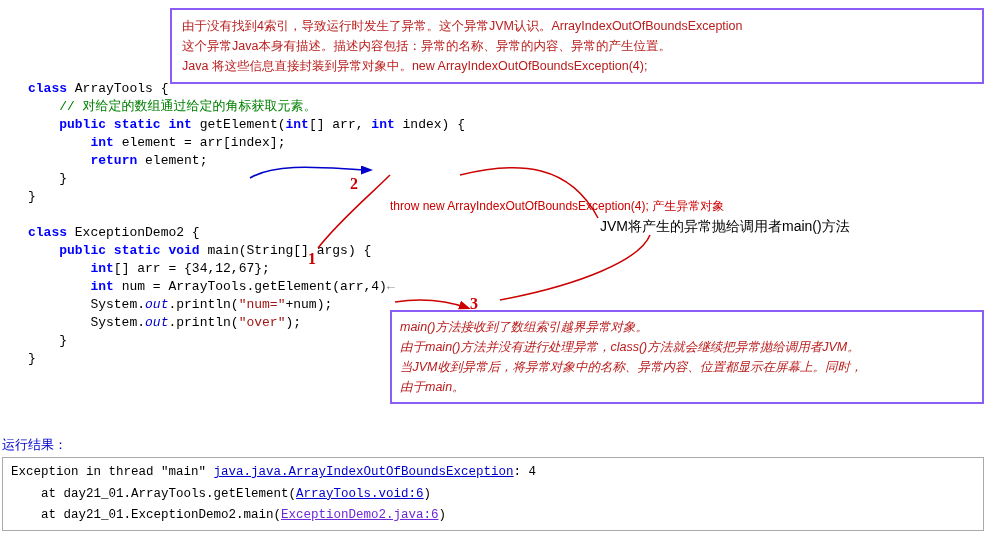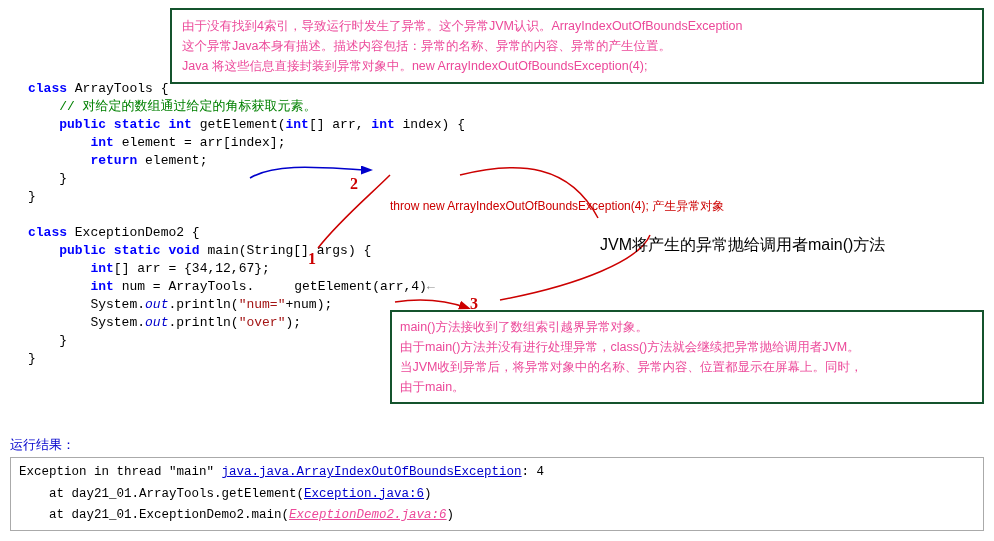--- a/index.html
+++ b/index.html
@@ -25,43 +25,43 @@
     }
     .line {
       line-height: 18px;
       white-space: pre;
       color: #000;
     }
     .kw { color: #0000ff; font-weight: bold; }
     
     .annotation-box {
       position: absolute;
-      border: 2px solid #14532d;
+      border: 2px solid #8b5cf6;
       background: #fff;
       padding: 5px 8px;
       font-family: 'SimSun', '宋体', sans-serif;
       font-size: 12.5px;
-      color: #ec4899;
+      color: #b91c1c;
       line-height: 1.6;
       z-index: 10;
     }
     
     .svg-overlay {
       position: absolute;
       top: 0;
       left: 0;
       width: 994px;
       height: 541px;
       pointer-events: none;
       z-index: 5;
     }
     .output-section {
       position: absolute;
       bottom: 10px;
-      left: 10px;
+      left: 2px;
       right: 10px;
     }
     .output-label {
       color: #0000cc;
       font-family: 'SimSun', '宋体', sans-serif;
       font-size: 13px;
       margin-bottom: 3px;
     }
     .output-box {
       border: 1px solid #aaa;
@@ -84,43 +84,43 @@
     <div class="line" style="color:#008000;">    // 对给定的数组通过给定的角标获取元素。</div>
     <div class="line">    <span class="kw">public</span> <span class="kw">static</span> <span class="kw">int</span> getElement(<span class="kw">int</span>[] arr, <span class="kw">int</span> index) {</div>
     <div class="line">        <span class="kw">int</span> element = arr[index];</div>
     <div class="line">        <span class="kw">return</span> element;</div>
     <div class="line">    }</div>
     <div class="line">}</div>
     <div class="line">&nbsp;</div>
     <div class="line"><span class="kw">class</span> ExceptionDemo2 {</div>
     <div class="line">    <span class="kw">public</span> <span class="kw">static</span> <span class="kw">void</span> main(String[] args) {</div>
     <div class="line">        <span class="kw">int</span>[] arr = {34,12,67};</div>
-    <div class="line">        <span class="kw">int</span> num = ArrayTools.<span style="color:#000;margin-left:40px;">get</span>Element(arr,4)<span style="color:#888;">←</span></div>
+    <div class="line">        <span class="kw">int</span> num = ArrayTools.<span style="color:#000;">get</span>Element(arr,4)<span style="color:#888;">←</span></div>
     <div class="line">        System.<span style="color:#0000cc;font-style:italic;">out</span>.println(<span style="color:#a31515;">"num="</span>+num);</div>
     <div class="line">        System.<span style="color:#0000cc;font-style:italic;">out</span>.println(<span style="color:#a31515;">"over"</span>);</div>
     <div class="line">    }</div>
     <div class="line">}</div>
 
   </div>
 
   <div class="annotation-box" style="top:8px; left:170px; right:10px; padding:6px 10px;">
     <div>由于没有找到4索引，导致运行时发生了异常。这个异常JVM认识。ArrayIndexOutOfBoundsException</div>
     <div>这个异常Java本身有描述。描述内容包括：异常的名称、异常的内容、异常的产生位置。</div>
     <div>Java 将这些信息直接封装到异常对象中。new ArrayIndexOutOfBoundsException(4);</div>
   </div>
 
   <div style="position:absolute; top:166px; left:390px; color:#cc0000; font-family:'SimSun','宋体',sans-serif; font-size:12px; white-space:nowrap; z-index:10;margin-top:32px;">
     <span>throw new ArrayIndexOutOfBoundsException(4); 产生异常对象</span>
   </div>
 
-  <div style="position:absolute; top:235px; left:600px; color:#000; font-family:'SimSun','宋体',sans-serif; font-size:16px; white-space:nowrap; z-index:10;">
+  <div style="position:absolute; top:218px; left:600px; color:#000; font-family:'SimSun','宋体',sans-serif; font-size:14px; white-space:nowrap; z-index:10;">
     <span>JVM将产生的异常抛给调用者main()方法</span>
   </div>
 
-  <div class="annotation-box" style="top:310px; left:390px; right:10px; padding:5px 8px;">
+  <div class="annotation-box" style="top:310px; left:390px; right:10px; padding:5px 8px;font-style:italic;">
     <div>main()方法接收到了数组索引越界异常对象。</div>
     <div>由于main()方法并没有进行处理异常，class()方法就会继续把异常抛给调用者JVM。</div>
     <div>当JVM收到异常后，将异常对象中的名称、异常内容、位置都显示在屏幕上。同时，</div>
     <div>由于main。</div>
   </div>
 
   <div style="position:absolute; top:250px; left:308px; color:#cc0000; font-size:16px; font-family:serif; font-weight:bold; z-index:10;">1</div>
   <div style="position:absolute; top:175px; left:350px; color:#cc0000; font-size:16px; font-family:serif; font-weight:bold; z-index:10;">2</div>
   <div style="position:absolute; top:295px; left:470px; color:#cc0000; font-size:16px; font-family:serif; font-weight:bold; z-index:10;">3</div>
 
@@ -146,21 +146,21 @@
     </defs>
   </svg>
 
   <div class="output-section">
     <div class="output-label">运行结果：</div>
     <div class="output-box">
       <div>
         <span>Exception in thread "main" </span><span style="color:#0000cc; text-decoration:underline;">java.java.ArrayIndexOutOfBoundsException</span><span>: 4</span>
       </div>
       <div class="output-indent">
-        <span>at day21_01.ArrayTools.getElement(</span><span style="color:#0000cc; text-decoration:underline;">Exception.java:6</span><span>)</span>
+        <span>at day21_01.ArrayTools.getElement(</span><span style="color:#0000cc; text-decoration:underline;">ArrayTools.void:6</span><span>)</span>
       </div>
       <div class="output-indent">
-        <span>at day21_01.ExceptionDemo2.main(</span><span style="color:#ec4899; text-decoration:underline;font-style:italic;">ExceptionDemo2.java:6</span><span>)</span>
+        <span>at day21_01.ExceptionDemo2.main(</span><span style="color:#6d28d9; text-decoration:underline;">ExceptionDemo2.java:6</span><span>)</span>
       </div>
     </div>
   </div>
 
 </div>
 
 </body></html>

